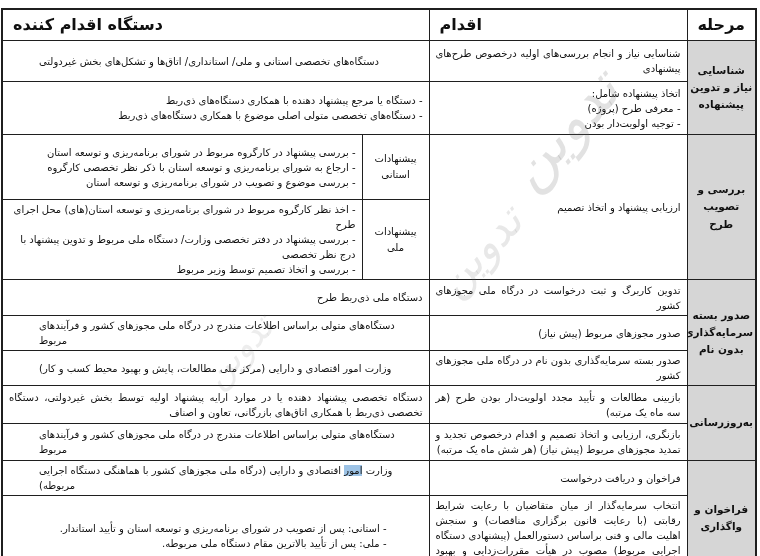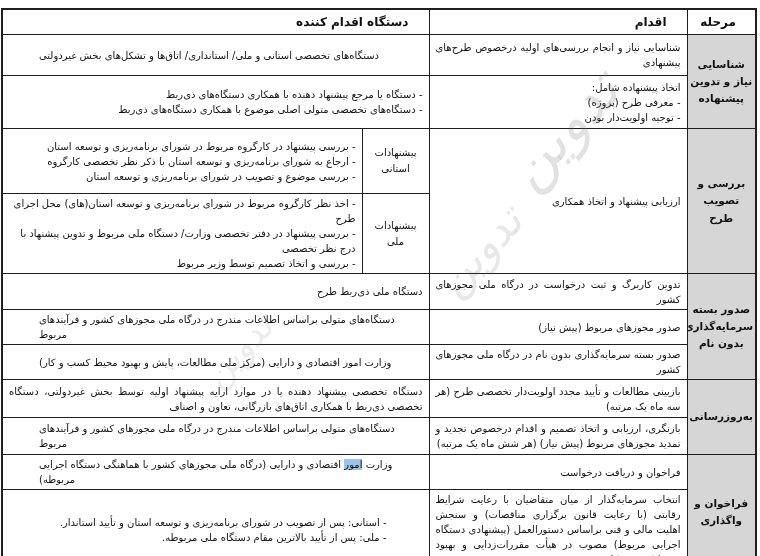--- a/index.html
+++ b/index.html
@@ -32,24 +32,24 @@
   th,td{
     border:1px solid var(--border-c);
     color:#101010;
     font-size:10px;
     line-height:1.5;
     padding:2px 6px;
     vertical-align:middle;
     overflow:hidden;
   }
   th{
-    font-size:12px;
+    font-size:16px;
     font-weight:bold;
-    text-align:right;
-    padding:3px 20px;
+    text-align:left;
+    padding:3px 10px;
     background:#ffffff;
   }
   td.stage{
     background:var(--stage-bg);
     font-weight:bold;
     font-size:10.5px;
     text-align:center;
     line-height:1.65;
     padding:20px 2px;
   }
@@ -107,21 +107,21 @@
       <div>- توجیه اولویت‌دار بودن</div>
     </td>
     <td class="t-right lines" colspan="2">
       <div>- دستگاه یا مرجع پیشنهاد دهنده با همکاری دستگاه‌های ذی‌ربط</div>
       <div>- دستگاه‌های تخصصی متولی اصلی موضوع با همکاری دستگاه‌های ذی‌ربط</div>
     </td>
   </tr>
 
   <tr style="height:55px">
     <td class="stage" rowspan="2">بررسی و تصویب طرح</td>
-    <td class="t-right" rowspan="2">ارزیابی پیشنهاد و اتخاذ همکاری</td>
+    <td class="t-right" rowspan="2">ارزیابی پیشنهاد و اتخاذ تصمیم</td>
     <td class="sub-label">پیشنهادات استانی</td>
     <td class="t-right lines">
       <div>- بررسی پیشنهاد در کارگروه مربوط در شورای برنامه‌ریزی و توسعه استان</div>
       <div>- ارجاع به شورای برنامه‌ریزی و توسعه استان با ذکر نظر تخصصی کارگروه</div>
       <div>- بررسی موضوع و تصویب در شورای برنامه‌ریزی و توسعه استان</div>
     </td>
   </tr>
   <tr style="height:72px">
     <td class="sub-label">پیشنهادات ملی</td>
     <td class="t-right lines">
@@ -140,21 +140,21 @@
     <td class="t-right">صدور مجوزهای مربوط (پیش نیاز)</td>
     <td class="t-center" colspan="2">دستگاه‌های متولی براساس اطلاعات مندرج در درگاه ملی مجوزهای کشور و فرآیندهای مربوط</td>
   </tr>
   <tr style="height:35px">
     <td class="t-justify">صدور بسته سرمایه‌گذاری بدون نام در درگاه ملی مجوزهای کشور</td>
     <td class="t-center" colspan="2">وزارت امور اقتصادی و دارایی (مرکز ملی مطالعات، پایش و بهبود محیط کسب و کار)</td>
   </tr>
 
   <tr style="height:38px">
     <td class="stage" rowspan="2">به‌روزرسانی</td>
-    <td class="t-justify">بازبینی مطالعات و تأیید مجدد اولویت‌دار تخصصی طرح (هر سه ماه یک مرتبه)</td>
+    <td class="t-justify">بازبینی مطالعات و تأیید مجدد اولویت‌دار بودن طرح (هر سه ماه یک مرتبه)</td>
     <td class="t-justify" colspan="2">دستگاه تخصصی پیشنهاد دهنده یا در موارد ارایه پیشنهاد اولیه توسط بخش غیردولتی، دستگاه تخصصی ذی‌ربط با همکاری اتاق‌های بازرگانی، تعاون و اصناف</td>
   </tr>
   <tr style="height:37px">
     <td class="t-justify">بازنگری، ارزیابی و اتخاذ تصمیم و اقدام درخصوص تجدید و تمدید مجوزهای مربوط (پیش نیاز) (هر شش ماه یک مرتبه)</td>
     <td class="t-center" colspan="2">دستگاه‌های متولی براساس اطلاعات مندرج در درگاه ملی مجوزهای کشور و فرآیندهای مربوط</td>
   </tr>
 
   <tr style="height:23px">
     <td class="stage" rowspan="2">فراخوان و واگذاری</td>
     <td class="t-right">فراخوان و دریافت درخواست</td>

